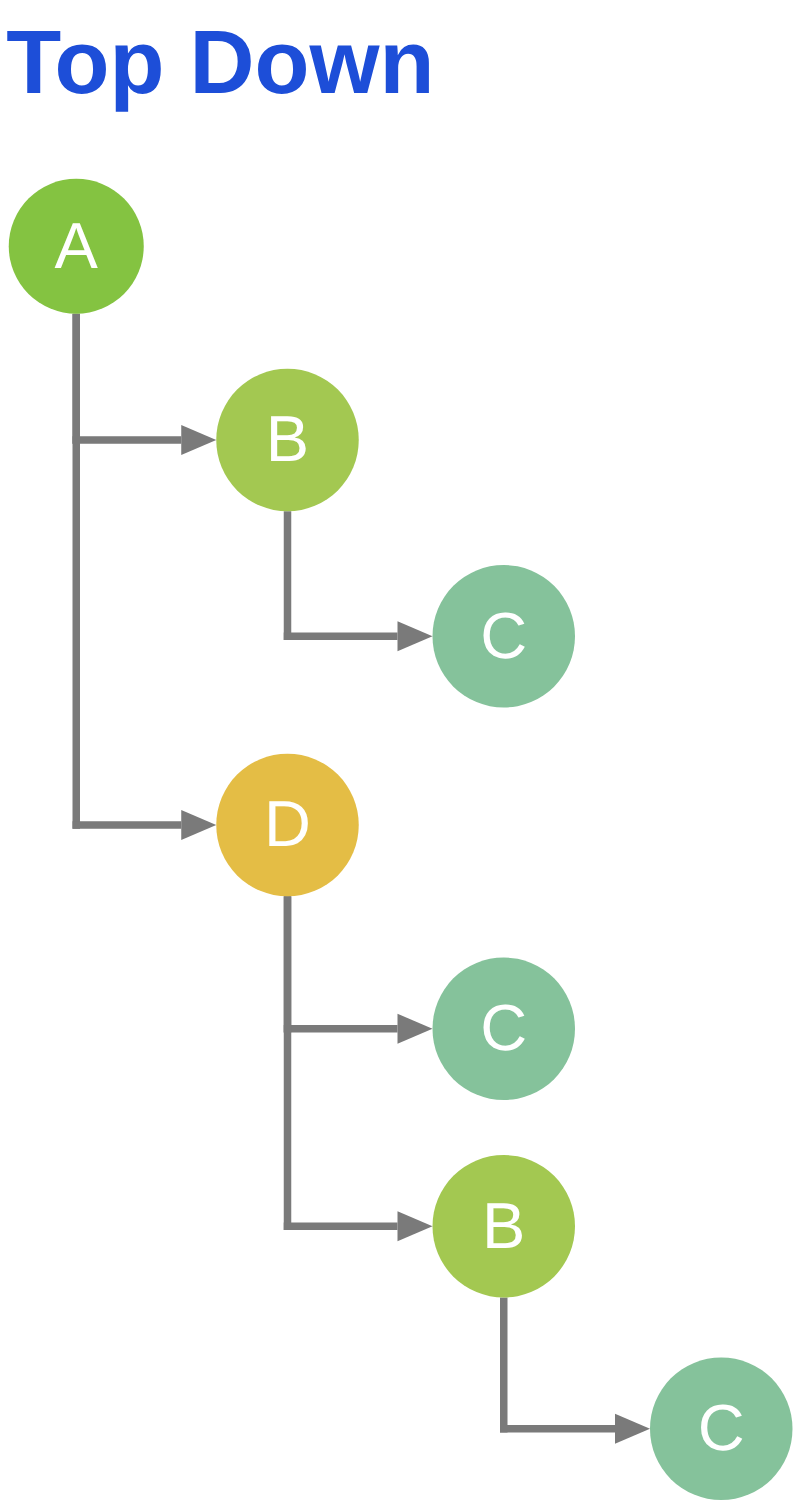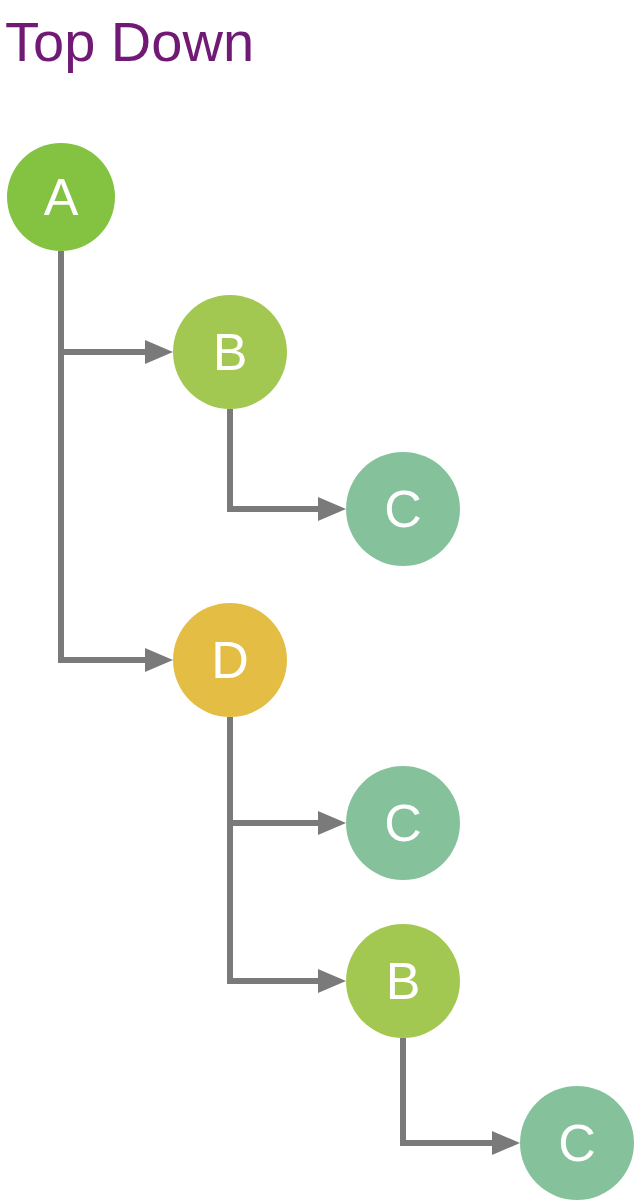--- a/index.html
+++ b/index.html
@@ -12,23 +12,23 @@
     position: relative;
     width: 638px;
     height: 1204px;
     background: #ffffff;
     overflow: hidden;
   }
   .page-title {
     position: absolute;
     left: 5px;
     top: 14px;
-    font-size: 56px;
-    font-weight: 400;
-    color: #701a75;
+    font-size: 72px;
+    font-weight: 700;
+    color: #1d4ed8;
     line-height: 1;
     white-space: nowrap;
   }
   .node {
     position: absolute;
     border-radius: 50%;
     display: flex;
     align-items: center;
     justify-content: center;
     color: #ffffff;

